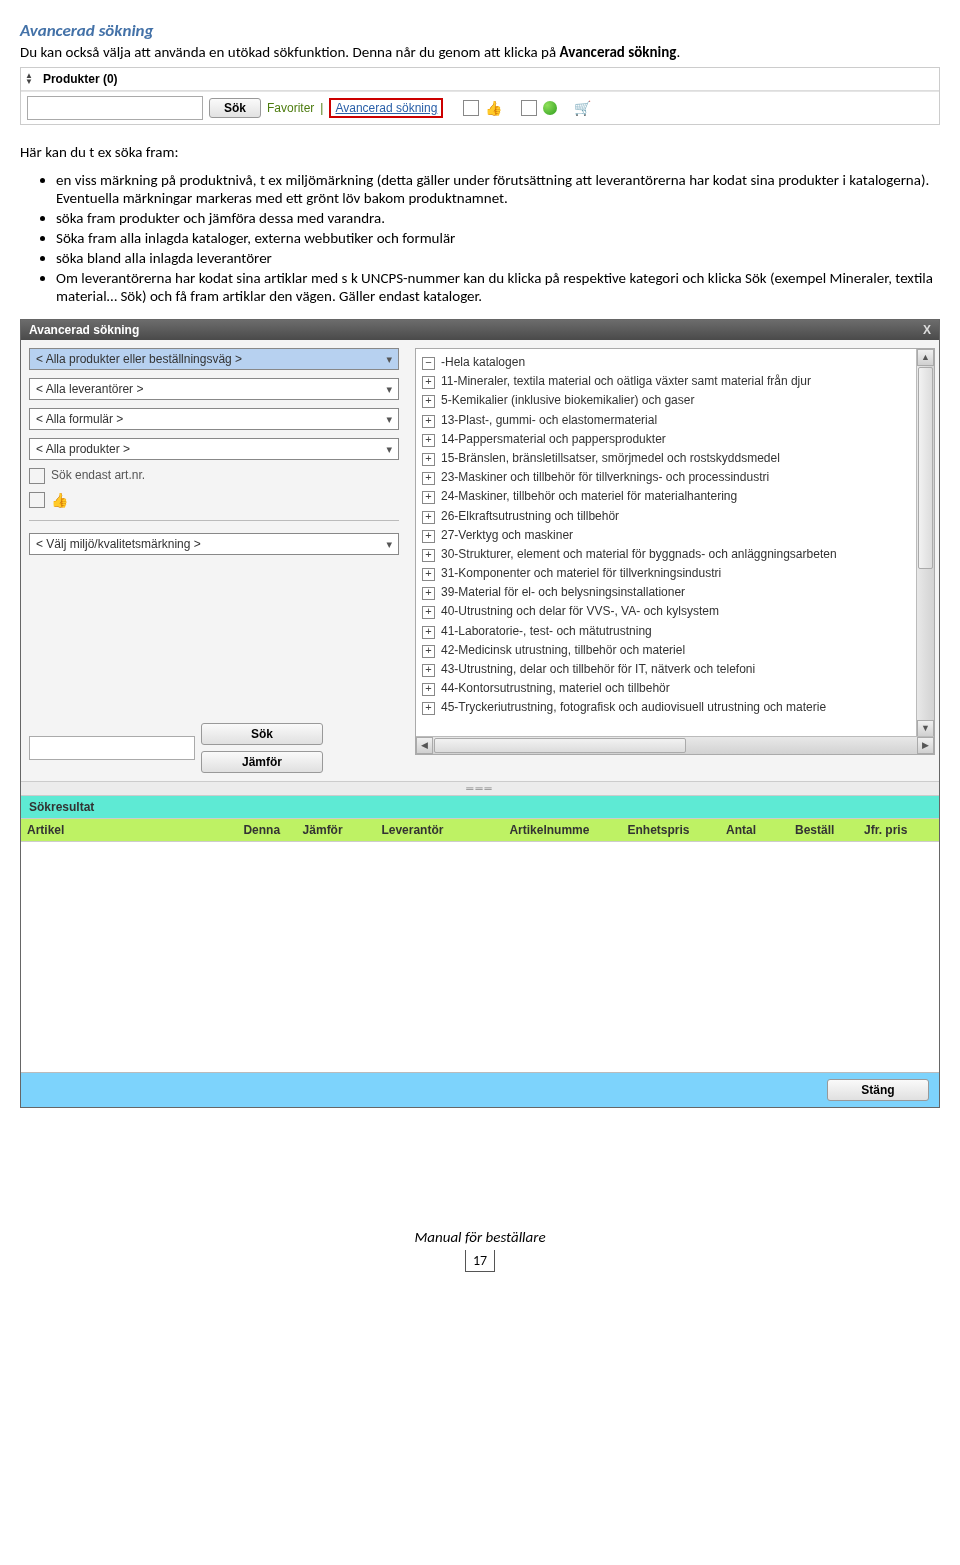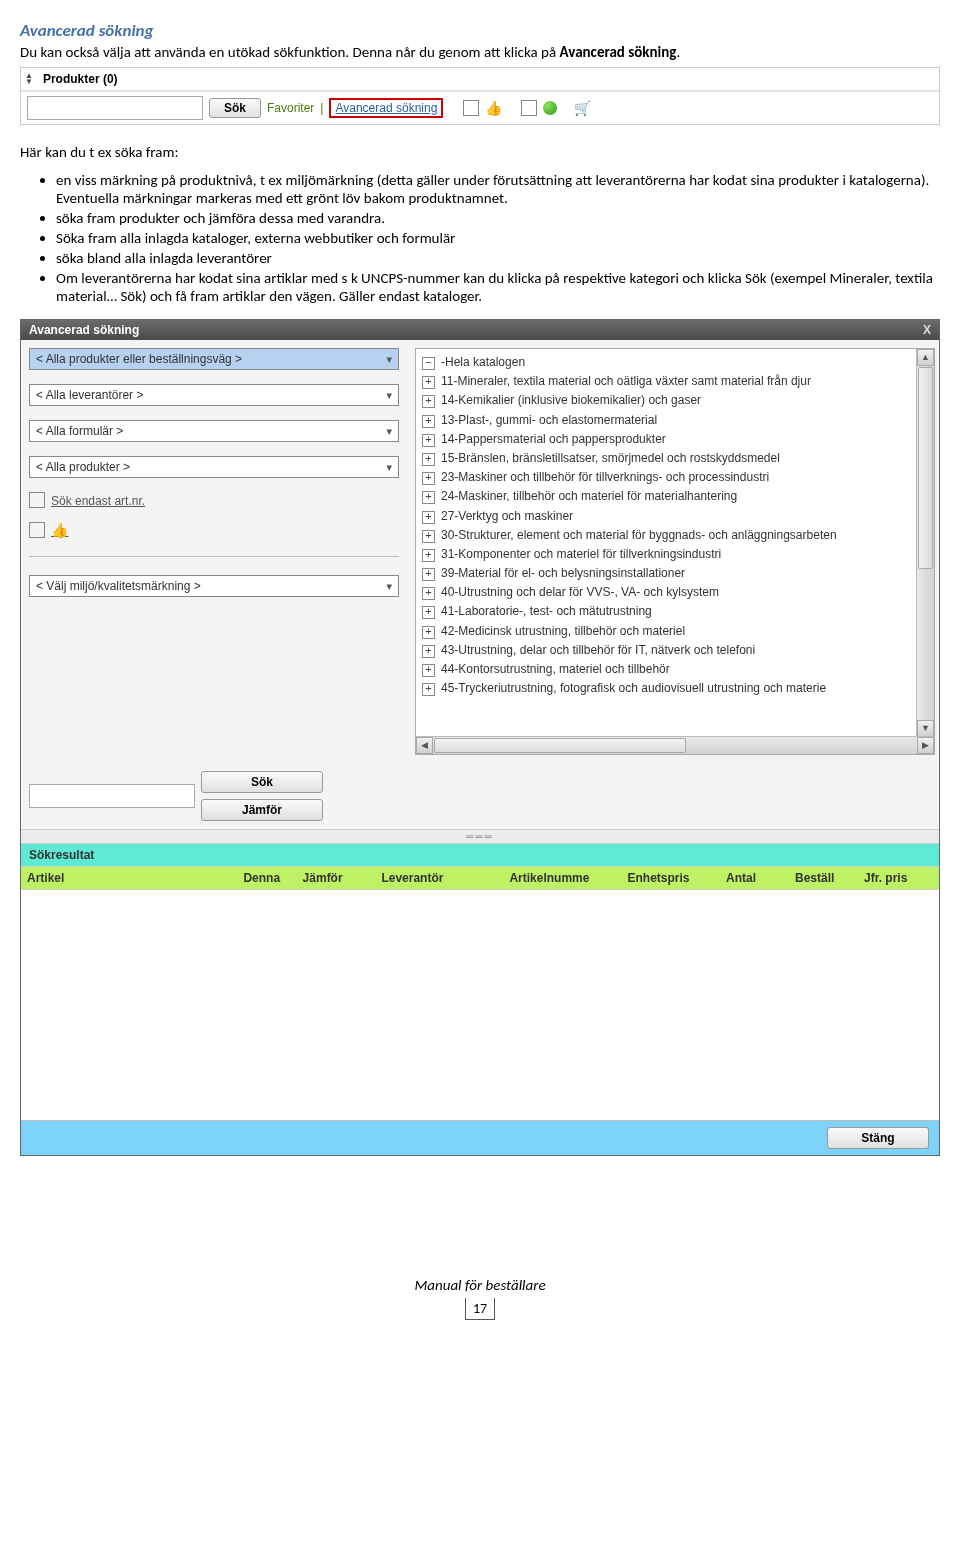--- a/index.html
+++ b/index.html
@@ -101,34 +101,34 @@
   .dialog-close { color:#ddd; font-weight:bold; cursor:pointer; }
   .dialog-body {
     display:flex;
     background:#f4f4f4;
   }
   .left-col {
     width: 370px;
     padding: 8px;
     display:flex;
     flex-direction:column;
-    gap:14px;
+    gap:8px;
   }
   .combo {
     border:1px solid #888;
     background:#fff;
     padding:3px 6px;
     display:flex;
     justify-content:space-between;
     align-items:center;
     color:#333;
   }
   .combo.sel { background:#b7d1f0; }
   .combo .chev { color:#555; font-size:11px; }
-  .chk-row { display:flex; align-items:flex-end; gap:6px; color:#555;text-decoration:underline; }
+  .chk-row { display:flex; align-items:flex-start; gap:6px; color:#555; }
   .searchrow { display:flex; gap:6px; align-items:center; margin-top: 160px;}
   .searchrow .txtinput { width:160px; }
   .wbtn {
     border:1px solid #999;
     background:linear-gradient(#fafafa,#e0e0e0);
     border-radius:3px;
     padding:3px 0;
     width:120px;
     text-align:center;
     font-weight:bold;
@@ -322,26 +322,27 @@
           <div class="wbtn">Jämför</div>
         </div>
       </div>
     </div>
 
     <div class="right-col">
       <div class="tree-container">
         <div class="tree">
           <div class="treeitem"><span class="boxbtn">−</span><span>-Hela katalogen</span></div>
           <div class="treeitem"><span class="boxbtn">+</span><span>11-Mineraler, textila material och oätliga växter samt material från djur</span></div>
-          <div class="treeitem"><span class="boxbtn">+</span><span>14-Kemikalier (inklusive biokemikalier) och gaser</span></div>
+          <div class="treeitem"><span class="boxbtn">+</span><span>5-Kemikalier (inklusive biokemikalier) och gaser</span></div>
           <div class="treeitem"><span class="boxbtn">+</span><span>13-Plast-, gummi- och elastomermaterial</span></div>
           <div class="treeitem"><span class="boxbtn">+</span><span>14-Pappersmaterial och pappersprodukter</span></div>
           <div class="treeitem"><span class="boxbtn">+</span><span>15-Bränslen, bränsletillsatser, smörjmedel och rostskyddsmedel</span></div>
           <div class="treeitem"><span class="boxbtn">+</span><span>23-Maskiner och tillbehör för tillverknings- och processindustri</span></div>
           <div class="treeitem"><span class="boxbtn">+</span><span>24-Maskiner, tillbehör och materiel för materialhantering</span></div>
+          <div class="treeitem"><span class="boxbtn">+</span><span>26-Elkraftsutrustning och tillbehör</span></div>
           <div class="treeitem"><span class="boxbtn">+</span><span>27-Verktyg och maskiner</span></div>
           <div class="treeitem"><span class="boxbtn">+</span><span>30-Strukturer, element och material för byggnads- och anläggningsarbeten</span></div>
           <div class="treeitem"><span class="boxbtn">+</span><span>31-Komponenter och materiel för tillverkningsindustri</span></div>
           <div class="treeitem"><span class="boxbtn">+</span><span>39-Material för el- och belysningsinstallationer</span></div>
           <div class="treeitem"><span class="boxbtn">+</span><span>40-Utrustning och delar för VVS-, VA- och kylsystem</span></div>
           <div class="treeitem"><span class="boxbtn">+</span><span>41-Laboratorie-, test- och mätutrustning</span></div>
           <div class="treeitem"><span class="boxbtn">+</span><span>42-Medicinsk utrustning, tillbehör och materiel</span></div>
           <div class="treeitem"><span class="boxbtn">+</span><span>43-Utrustning, delar och tillbehör för IT, nätverk och telefoni</span></div>
           <div class="treeitem"><span class="boxbtn">+</span><span>44-Kontorsutrustning, materiel och tillbehör</span></div>
           <div class="treeitem"><span class="boxbtn">+</span><span>45-Tryckeriutrustning, fotografisk och audiovisuell utrustning och materie</span></div>

